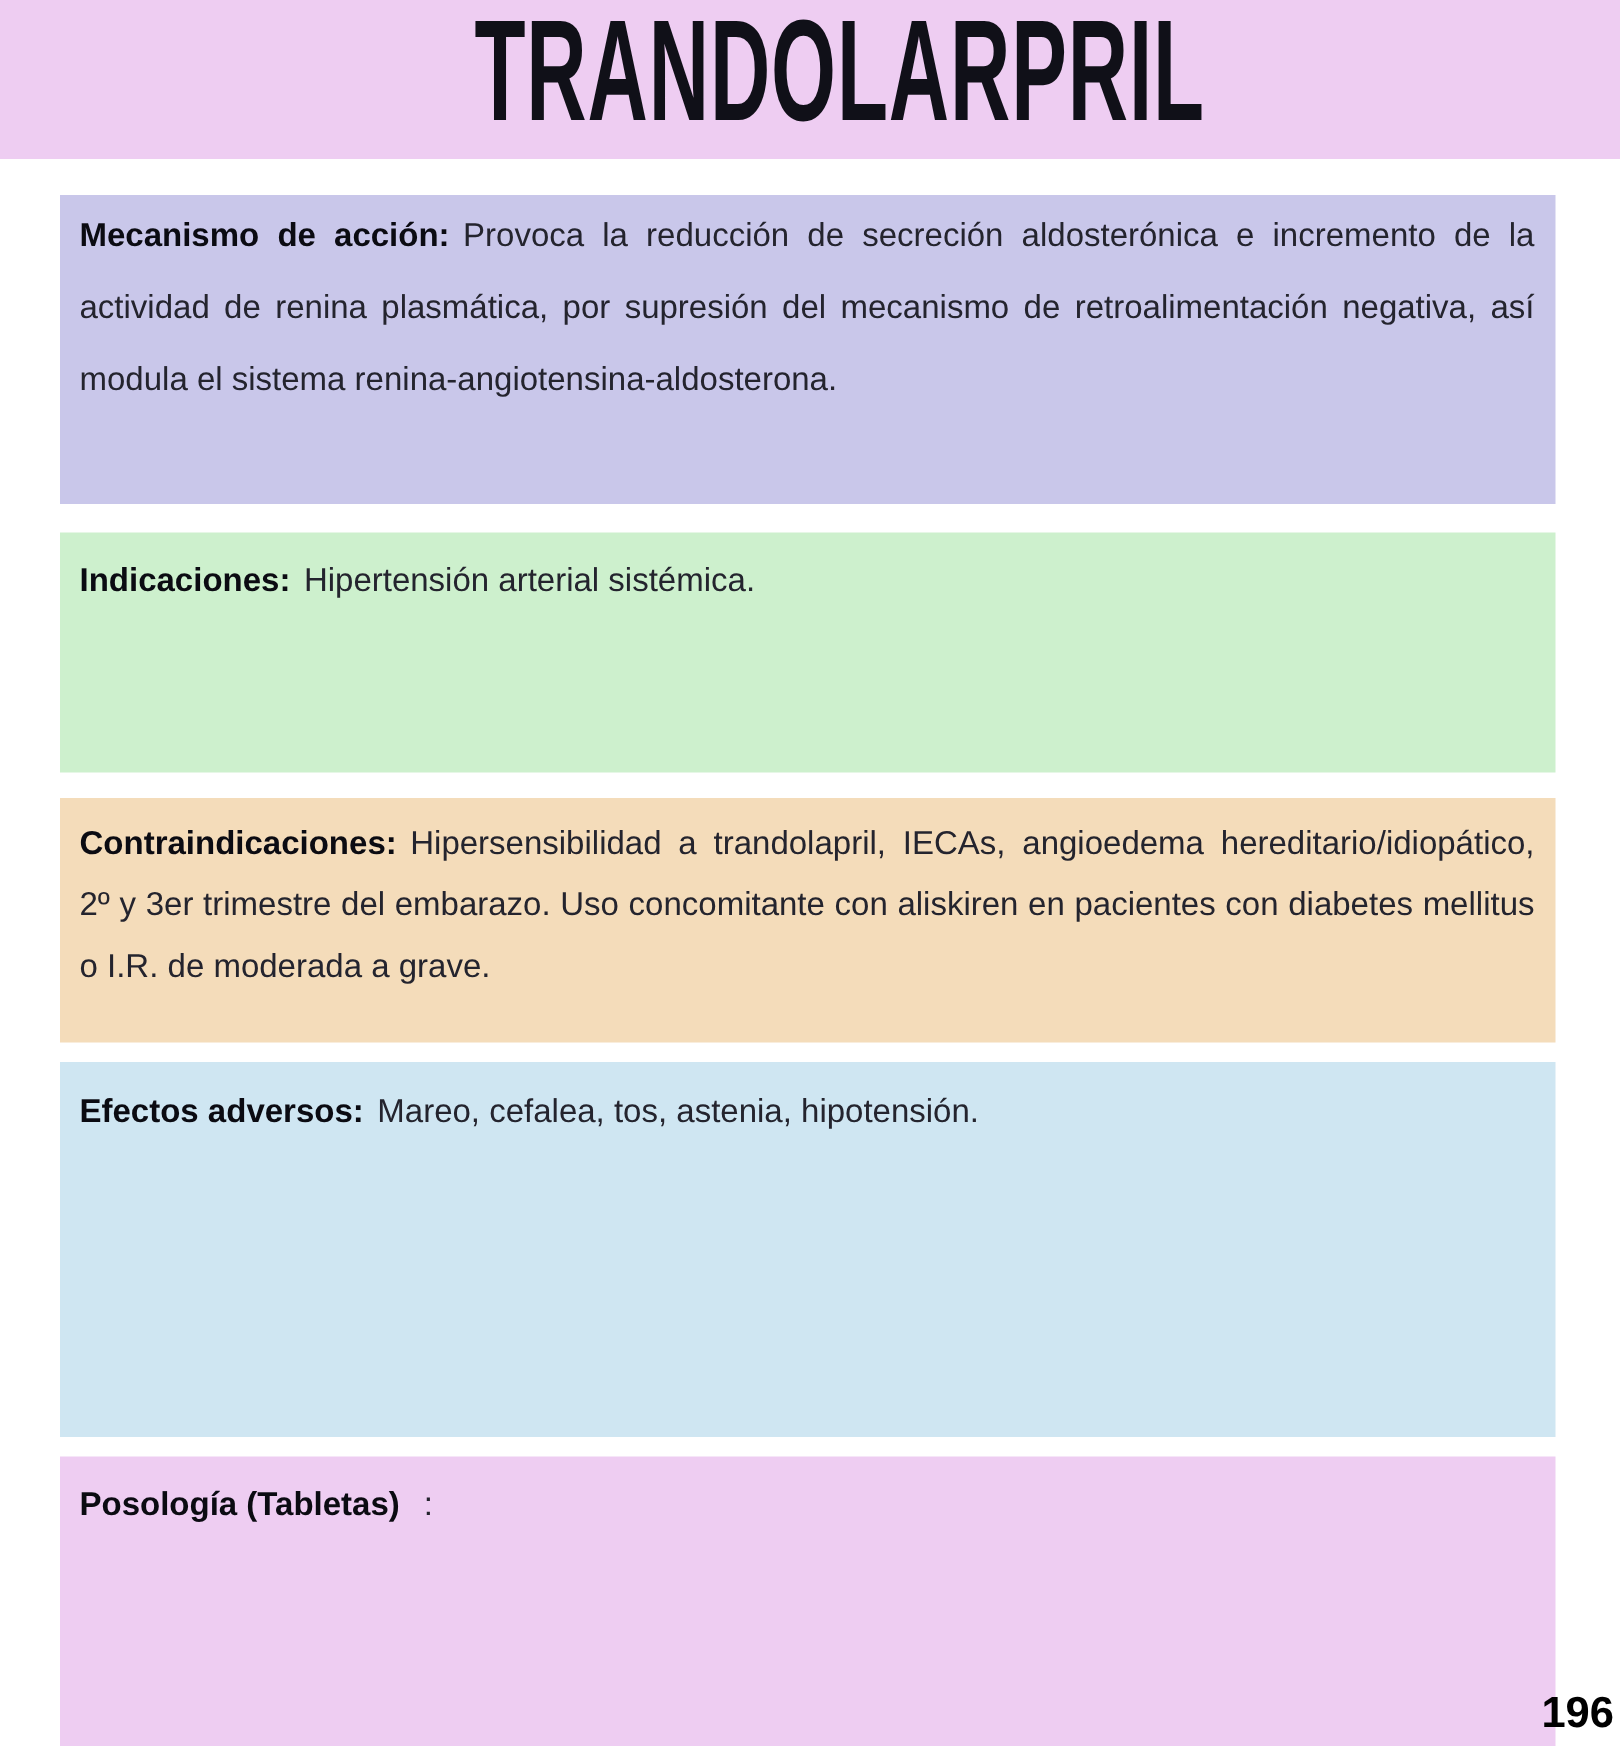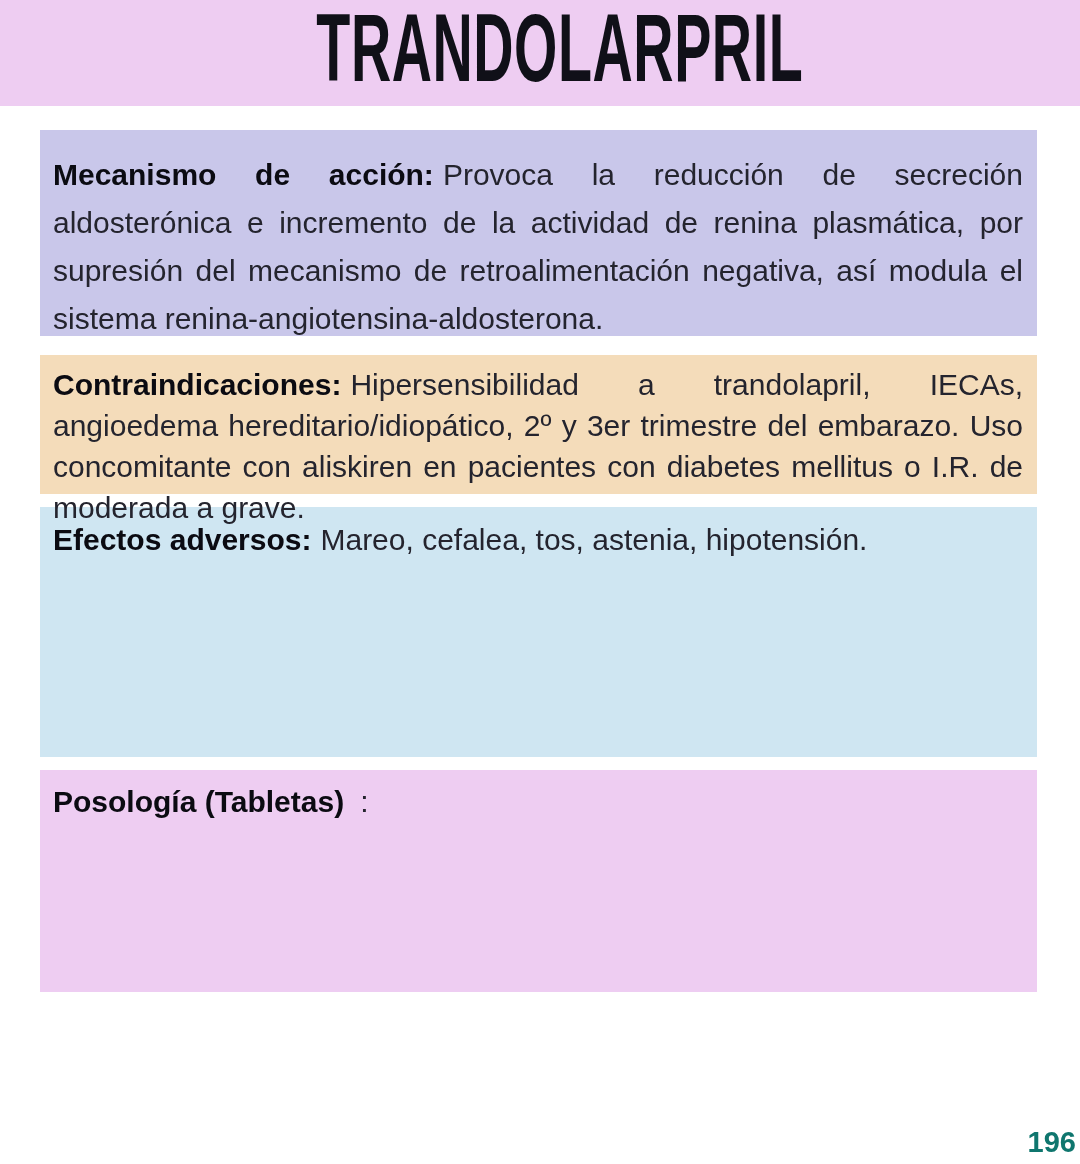--- a/index.html
+++ b/index.html
@@ -35,63 +35,66 @@
   .content {
     position: absolute;
     left: 40px;
     top: 130px;
     width: 997px;
   }
 
   .section {
     box-sizing: border-box;
     width: 997px;
-    padding: 21px 14px 0 13px;
-    font-size: 30px;
+    padding: 3px 14px 0 13px;
+    font-size: 22px;
     color: #24242e;
   }
   .sec-label {
     font-weight: bold;
     color: #0b0b12;
   }
   .sec-text { margin-left: 9px; }
 
   .sec-mechanism       { height: 206px; margin-bottom: 19px; line-height: 48px; text-align: justify; }
   .sec-indications     { height: 160px; margin-bottom: 17px; line-height: 47px; padding-top: 8px; }
-  .sec-contraindications { height: 139px; margin-bottom: 13px; line-height: 41px; text-align: justify; padding-top: 9px; }
+  .sec-contraindications { height: 163px; margin-bottom: 13px; line-height: 41px; text-align: justify; padding-top: 9px; }
   .sec-adverse         { height: 250px; margin-bottom: 13px; line-height: 47px; padding-top: 9px; }
   .sec-dosage          { height: 222px; line-height: 47px; padding-top: 8px; }
 
   .dosage-heading .sec-label { margin-right: 16px; }
   .dosage-colon { font-weight: normal; color: #24242e; }
   .population { font-style: italic; }
   .dosage-text { margin-left: 7px; }
 
   .page-number {
     position: absolute;
     top: 1126px;
     right: 4px;
     font-size: 29px;
     font-weight: bold;
-    color: #0f766e;
+    color: #000000;
   }
 </style>
 </head>
 <body>
 
 <header class="card-header" style="background-color: rgb(238, 205, 242);">
   <h1 class="drug-title">TRANDOLARPRIL</h1>
 </header>
 
 <main class="content">
 
   <section class="section sec-mechanism" style="background-color: rgb(201, 199, 234);">
     <span class="sec-label">Mecanismo de acción:</span><span class="sec-text">Provoca la reducción de secreción aldosterónica e incremento de la actividad de renina plasmática, por supresión del mecanismo de retroalimentación negativa, así modula el sistema renina-angiotensina-aldosterona.</span>
   </section>
 
+  <section class="section sec-indications" style="background-color: rgb(205, 240, 205);">
+    <span class="sec-label">Indicaciones:</span><span class="sec-text">Hipertensión arterial sistémica.</span>
+  </section>
 
   <section class="section sec-contraindications" style="background-color: rgb(244, 220, 186);">
     <span class="sec-label">Contraindicaciones:</span><span class="sec-text">Hipersensibilidad a trandolapril, IECAs, angioedema hereditario/idiopático, 2º y 3er trimestre del embarazo. Uso concomitante con aliskiren en pacientes con diabetes mellitus o I.R. de moderada a grave.</span>
   </section>
 
   <section class="section sec-adverse" style="background-color: rgb(207, 230, 242);">
     <span class="sec-label">Efectos adversos:</span><span class="sec-text">Mareo, cefalea, tos, astenia, hipotensión.</span>
   </section>
 
   <section class="section sec-dosage" style="background-color: rgb(238, 205, 242);">

